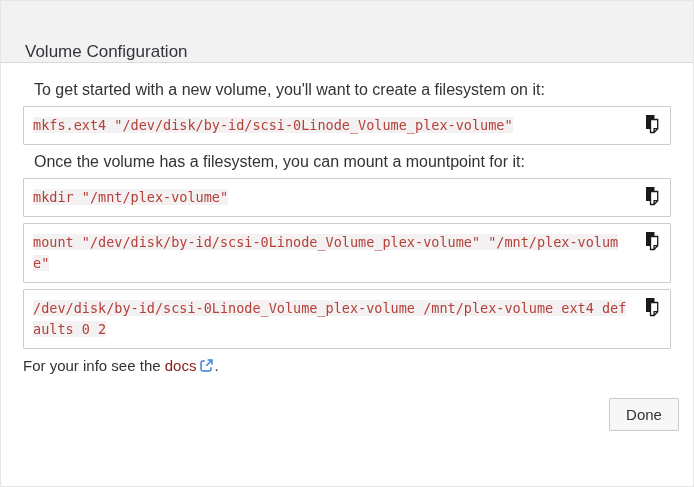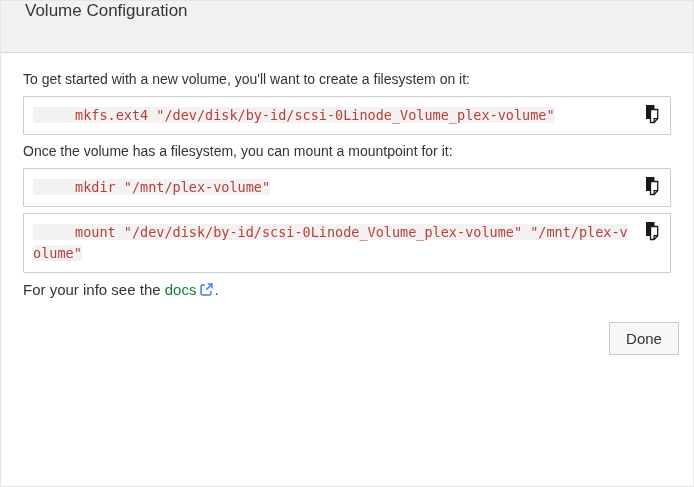--- a/index.html
+++ b/index.html
@@ -8,42 +8,42 @@
 
   .dialog {
     width: 694px;
     height: 487px;
     overflow: hidden;
     background: #fff;
     border: 1px solid #e6e6e6;
   }
 
   .dialog-header {
-    height: 52px;
+    height: 62px;
     background: #f2f2f2;
     border-bottom: 1px solid #d9d9d9;
     display: flex;
-    align-items: flex-start;
+    align-items: flex-end;
     padding: 0 24px;
   }
   .dialog-title {
     font-size: 17px;
     font-weight: 400;
     color: #32363c;
     margin: 0;
   }
 
   .dialog-body {
     padding: 16px 22px 8px 22px;
   }
 
   .step-text {
-    font-size: 14px;
+    font-size: 16px;
     line-height: 21px;
-    margin: 0 0 6px 0;
+    margin: 0 0 6px 11px;
     color: #333;
   }
   .step-text strong { font-weight: 700; }
 
   .code-block {
     position: relative;
     border: 1px solid #ccc;
     background: #fff;
     border-radius: 1px;
     padding: 8px 36px 8px 9px;
@@ -51,21 +51,20 @@
     min-height: 38px;
   }
   .code-block code {
     font-family: "DejaVu Sans Mono", "Liberation Mono", monospace;
     font-size: 13.5px;
     line-height: 21px;
     color: #b5403a;
     background: #f3f1f1;
     word-break: break-all;
     white-space: pre-wrap;
-    padding-left: 42px;
   }
   .copy-button {
     position: absolute;
     top: 7px;
     right: 8px;
     width: 20px;
     height: 22px;
     padding: 0;
     border: none;
     background: transparent;
@@ -74,21 +73,21 @@
     align-items: flex-start;
     justify-content: center;
   }
 
   .footer-note {
     font-size: 15px;
     line-height: 21px;
     margin: 2px 0 10px 0;
   }
   .docs-link {
-    color: #15803d;
+    color: #7f1d1d;
     text-decoration: none;
     cursor: pointer;
   }
   .ext-icon { vertical-align: -2px; margin-left: 3px; }
 
   .dialog-footer {
     display: flex;
     justify-content: flex-end;
     padding: 2px 14px 10px 14px;
   }
@@ -149,20 +148,32 @@
         <span>
           <svg width="18" height="20" viewBox="0 0 18 20">
             <path d="M3 1 h8.5 v14 H3 z" fill="#1a1a1a"></path>
             <path d="M7.5 5.5 h7.2 v9.2 l-3.6 3.8 h-3.6 z" fill="#fff" stroke="#1a1a1a" stroke-width="1.3"></path>
             <path d="M14.7 14.7 h-3.6 v3.8" fill="none" stroke="#1a1a1a" stroke-width="1.3"></path>
           </svg>
         </span>
       </button>
     </div>
 
+    <div class="code-block">
+      <code>/dev/disk/by-id/scsi-0Linode_Volume_plex-volume /mnt/plex-volume ext4 defaults 0 2</code>
+      <button class="copy-button" title="">
+        <span>
+          <svg width="18" height="20" viewBox="0 0 18 20">
+            <path d="M3 1 h8.5 v14 H3 z" fill="#1a1a1a"></path>
+            <path d="M7.5 5.5 h7.2 v9.2 l-3.6 3.8 h-3.6 z" fill="#fff" stroke="#1a1a1a" stroke-width="1.3"></path>
+            <path d="M14.7 14.7 h-3.6 v3.8" fill="none" stroke="#1a1a1a" stroke-width="1.3"></path>
+          </svg>
+        </span>
+      </button>
+    </div>
 
     <p class="footer-note"><span>For your info see the </span><a class="docs-link">docs</a><span class="ext-icon"><svg width="15" height="15" viewBox="0 0 16 16">
             <path d="M6.2 3.2 H4 A1.8 1.8 0 0 0 2.2 5 v7 A1.8 1.8 0 0 0 4 13.8 h7 A1.8 1.8 0 0 0 12.8 12 V9.8" fill="none" stroke="#3683dc" stroke-width="1.6"></path>
             <path d="M9.2 2.2 h4.6 v4.6" fill="none" stroke="#3683dc" stroke-width="1.6"></path>
             <path d="M13.6 2.4 L7.8 8.2" fill="none" stroke="#3683dc" stroke-width="1.6"></path>
           </svg></span><span>.</span></p>
 
   </div>
 
   <div class="dialog-footer">

